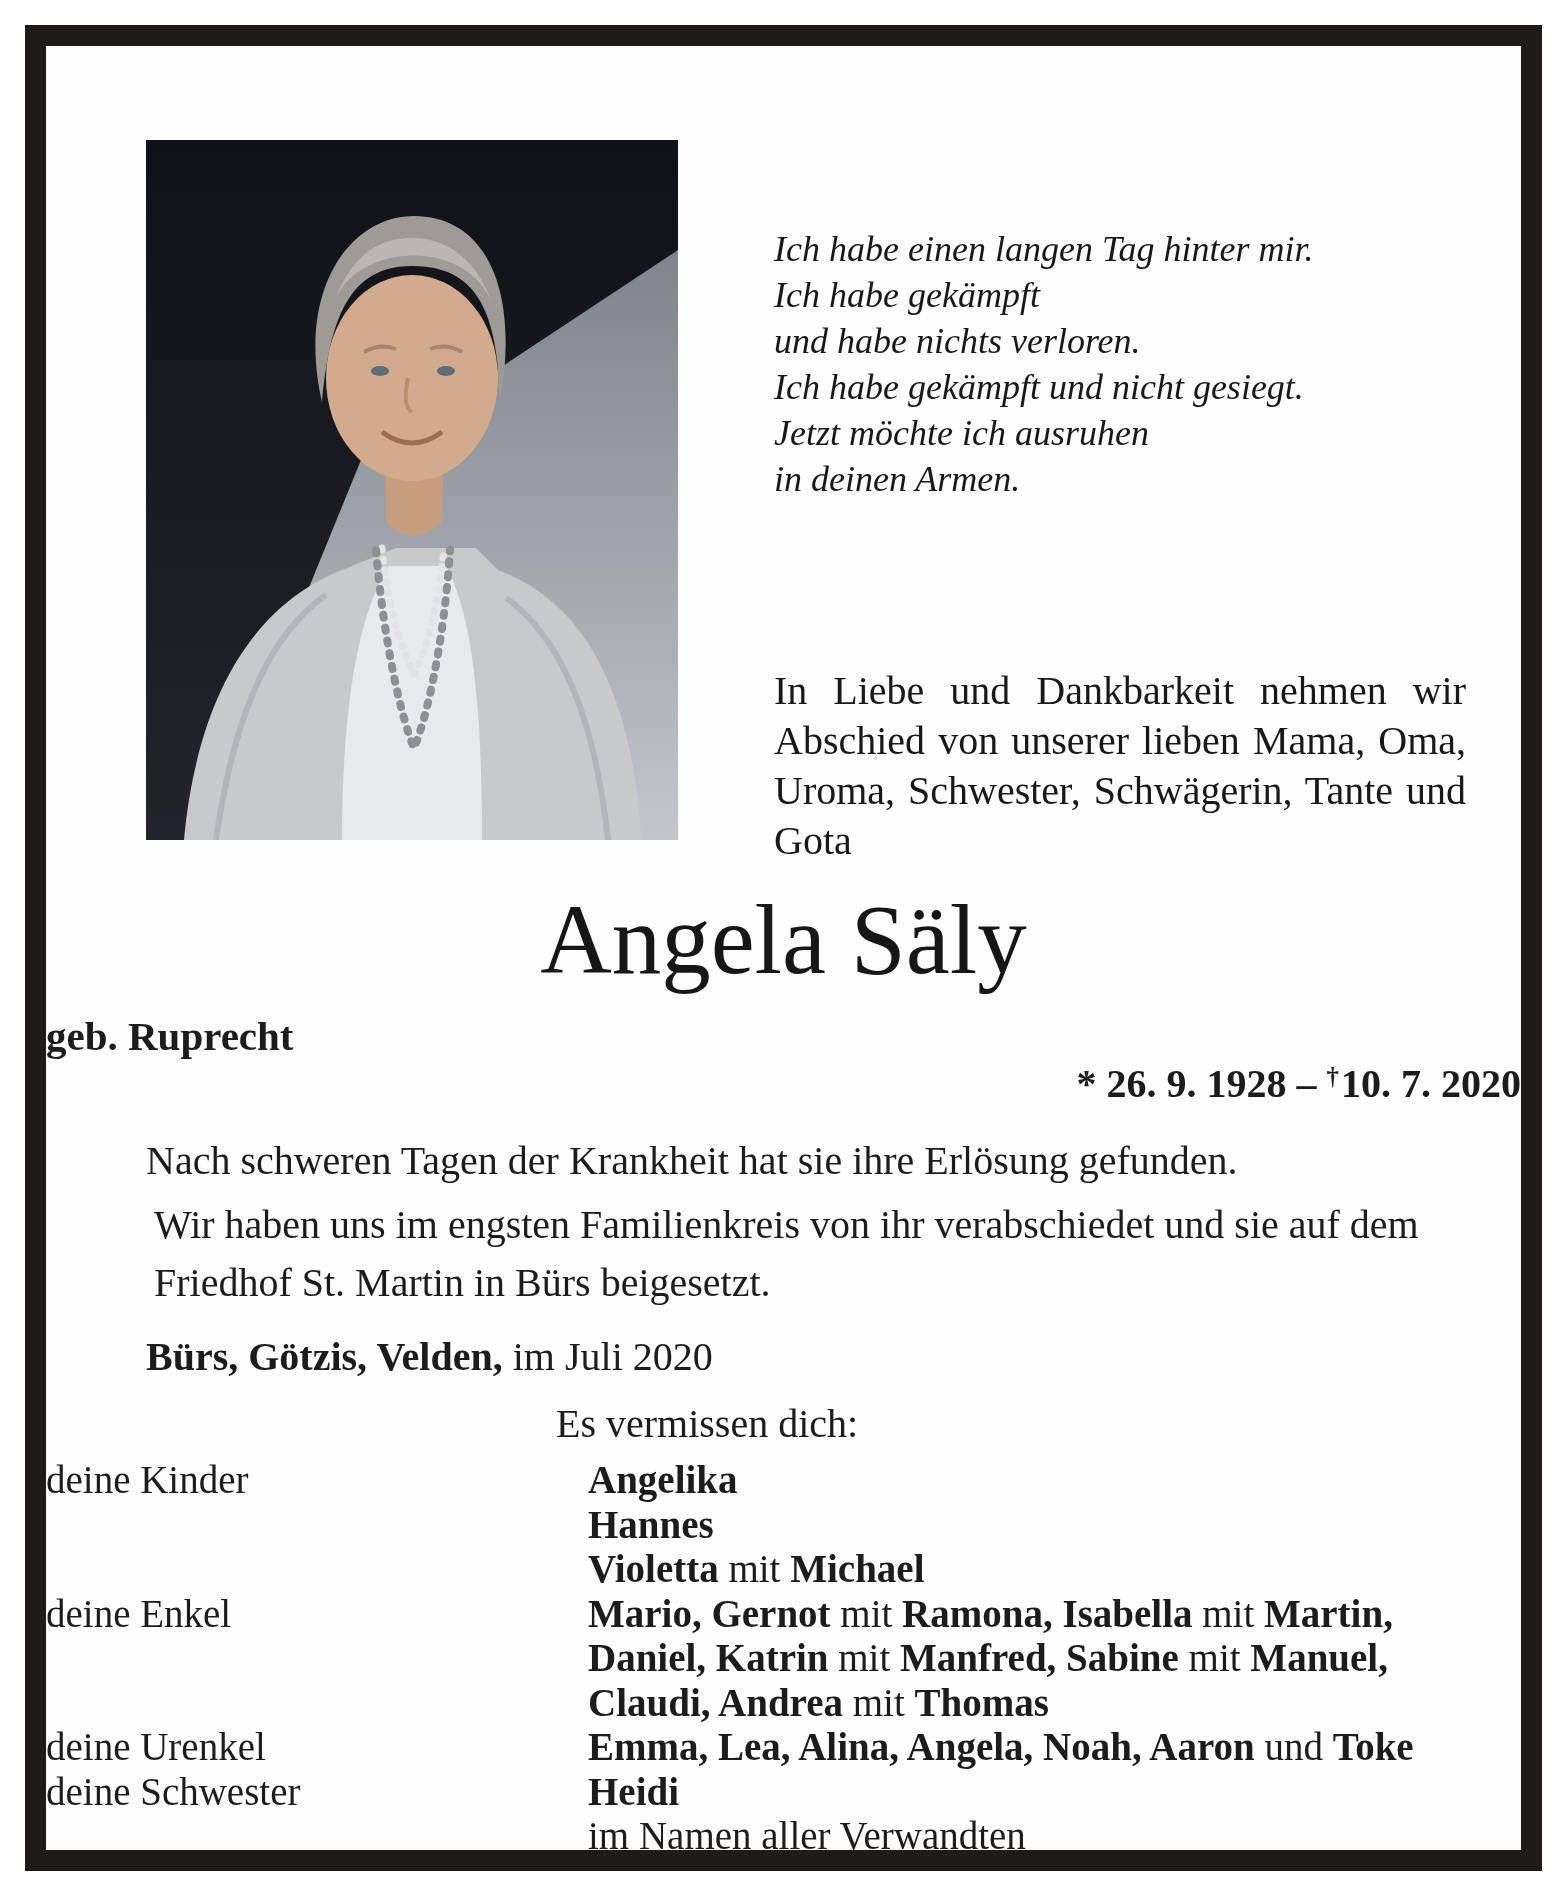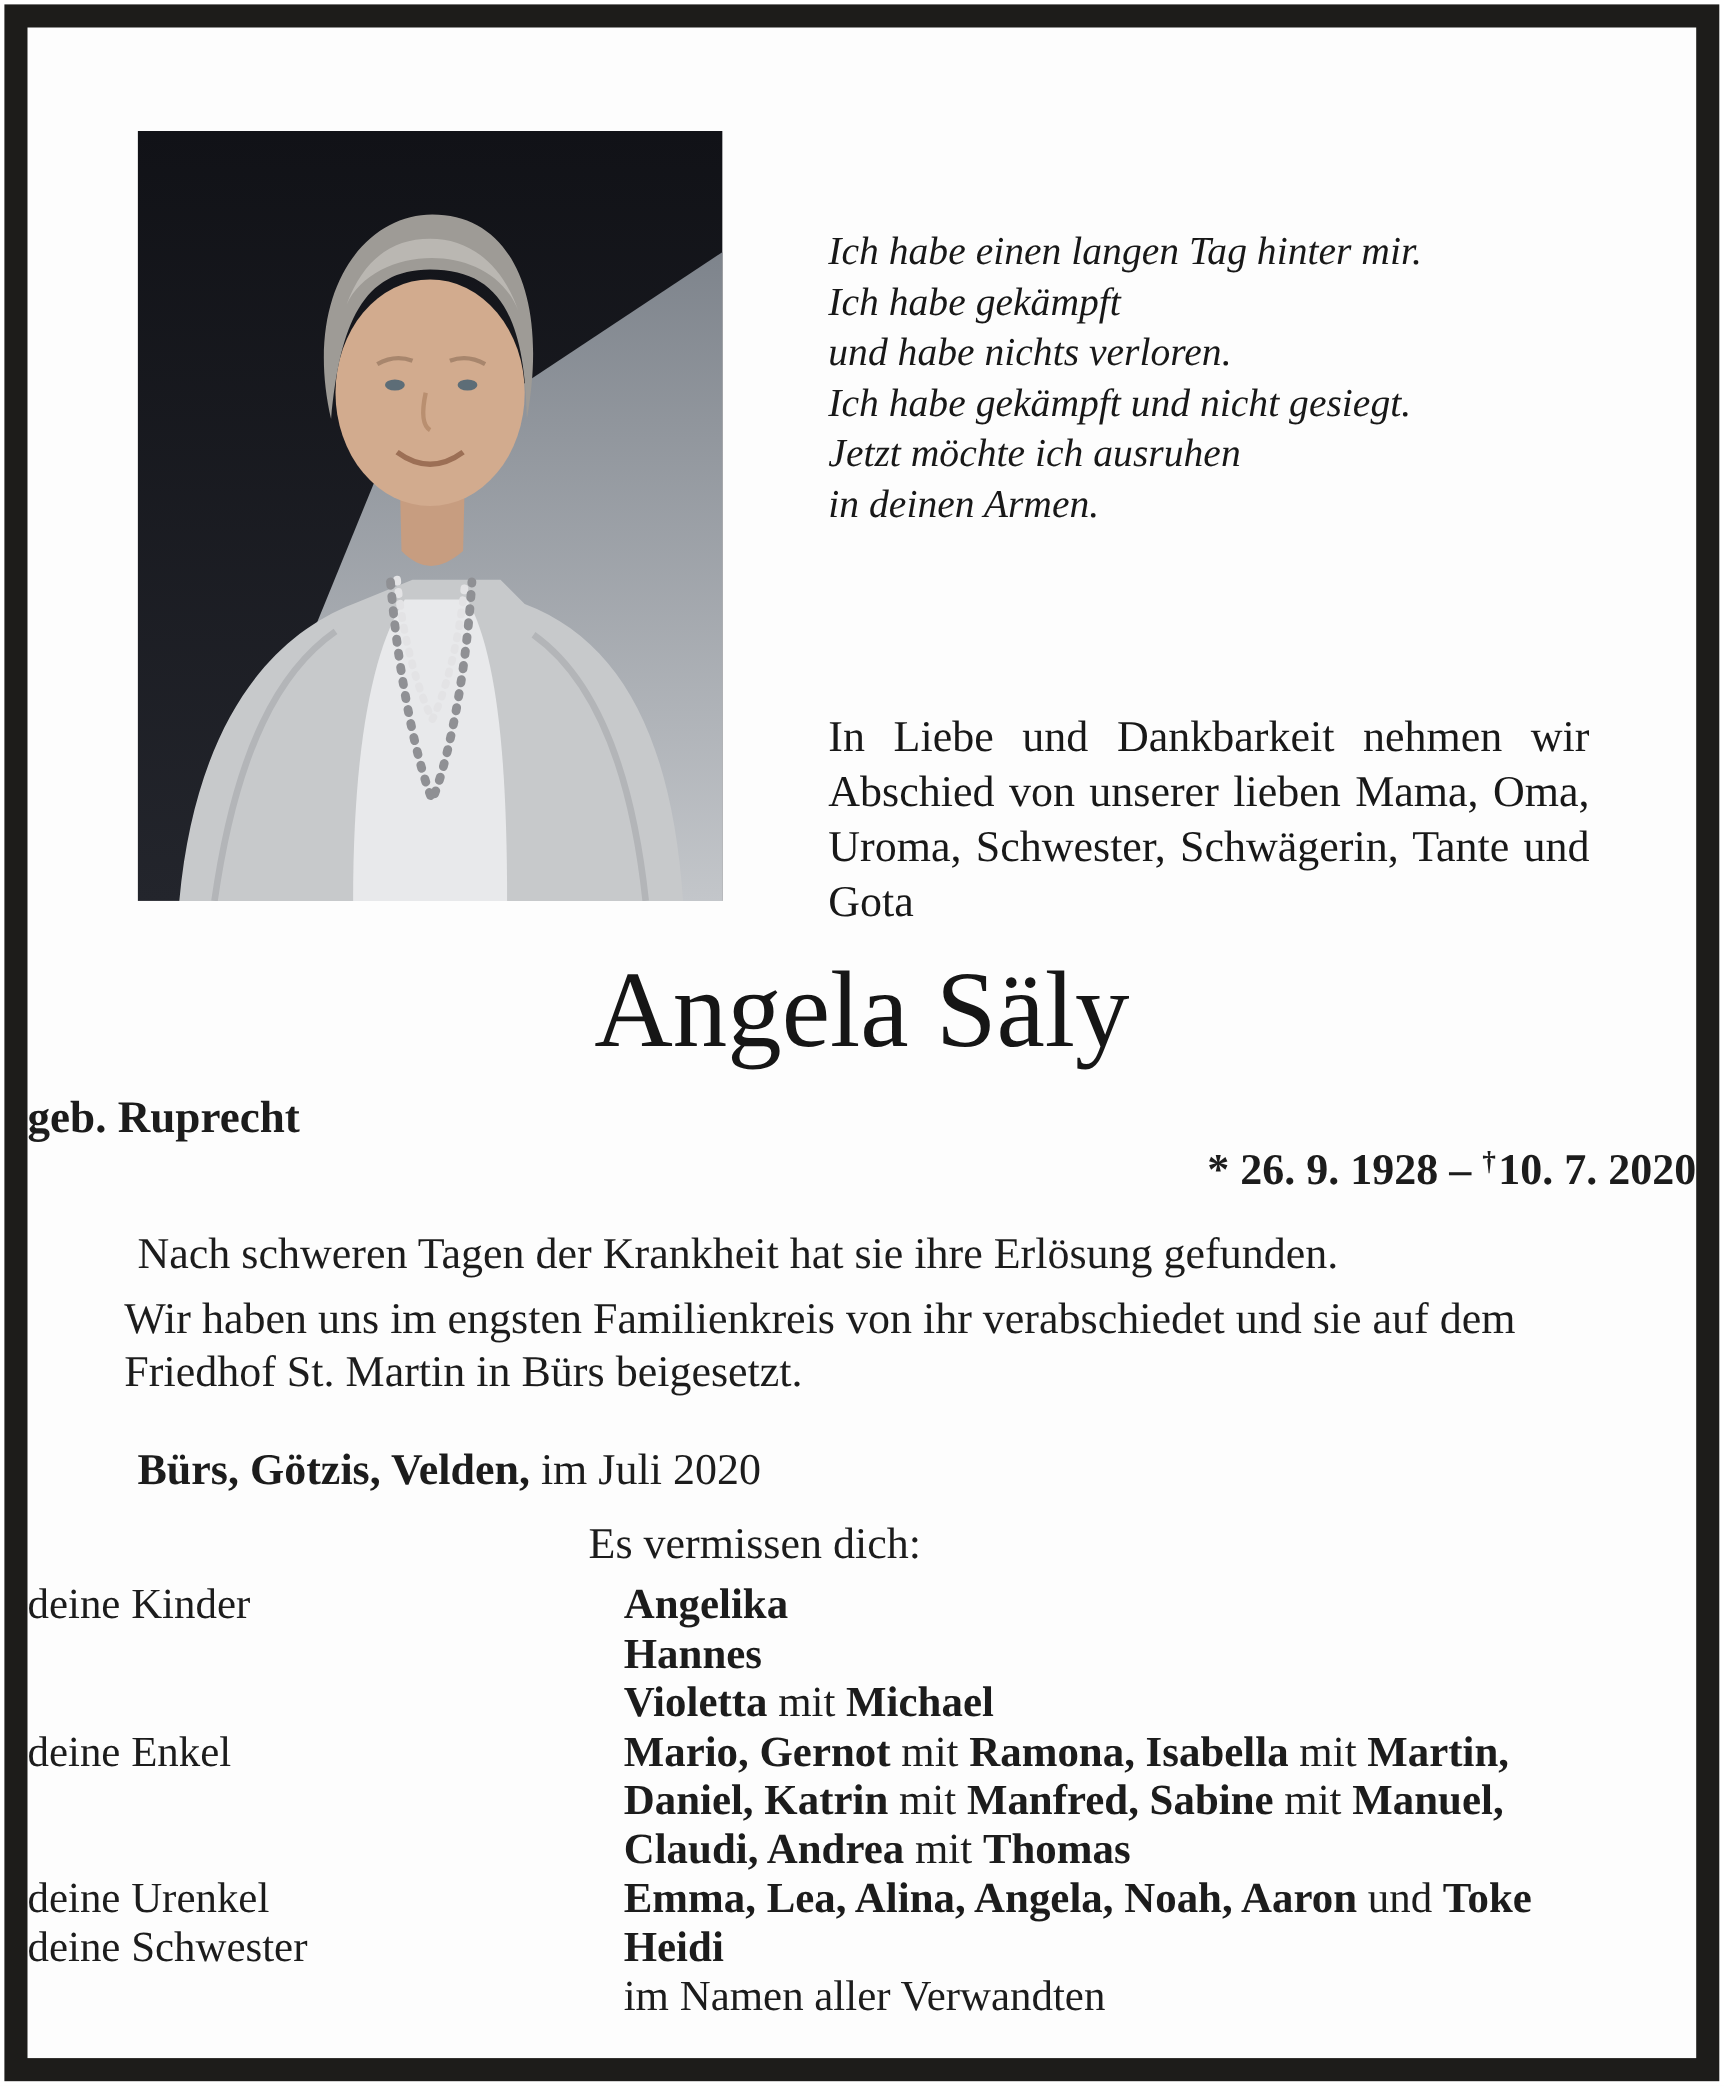--- a/index.html
+++ b/index.html
@@ -4,21 +4,21 @@
 <title>Angela Säly</title>
 <style>
   * { margin: 0; padding: 0; box-sizing: border-box; }
   html, body { background: #ffffff; }
   body { font-family: "Liberation Serif", serif; }
 
   .page {
     width: 1567px;
     height: 1896px;
     background: #ffffff;
-    padding: 4px;
+    padding: 25px;
   }
   .frame {
     width: 100%;
     height: 100%;
     background: #1d1c1a;
     padding: 21px;
   }
   .inner {
     position: relative;
     width: 100%;
@@ -104,25 +104,25 @@
   .p1 {
     position: absolute;
     left: 100px;
     top: 1090px;
     width: 1322px;
     font-size: 40px;
     line-height: 50px;
   }
   .p2 {
     position: absolute;
-    left: 88px;
+    left: 108px;
     top: 1150px;
     width: 1322px;
     font-size: 40px;
-    line-height: 48px;
+    line-height: 58px;
   }
 
   .dateline {
     position: absolute;
     left: 100px;
     top: 1288px;
     font-size: 40px;
     line-height: 1.15;
     white-space: nowrap;
   }

